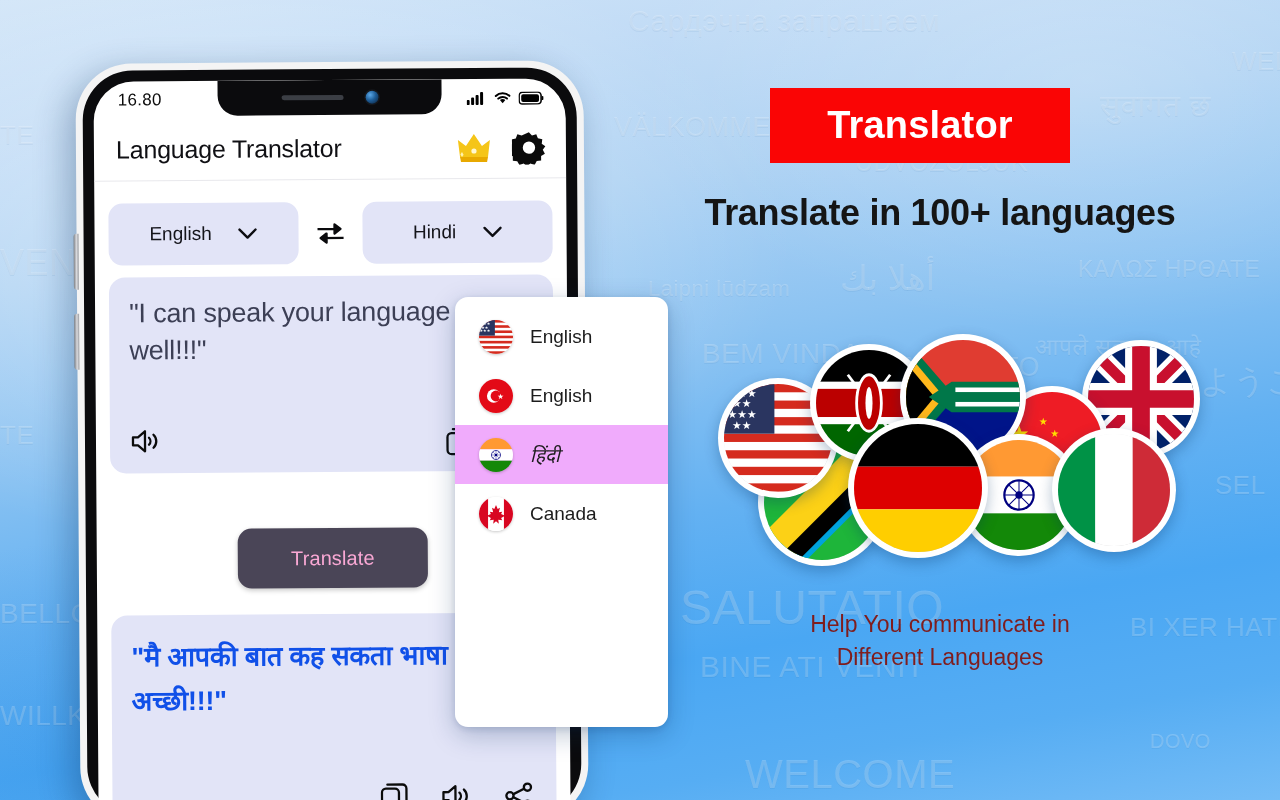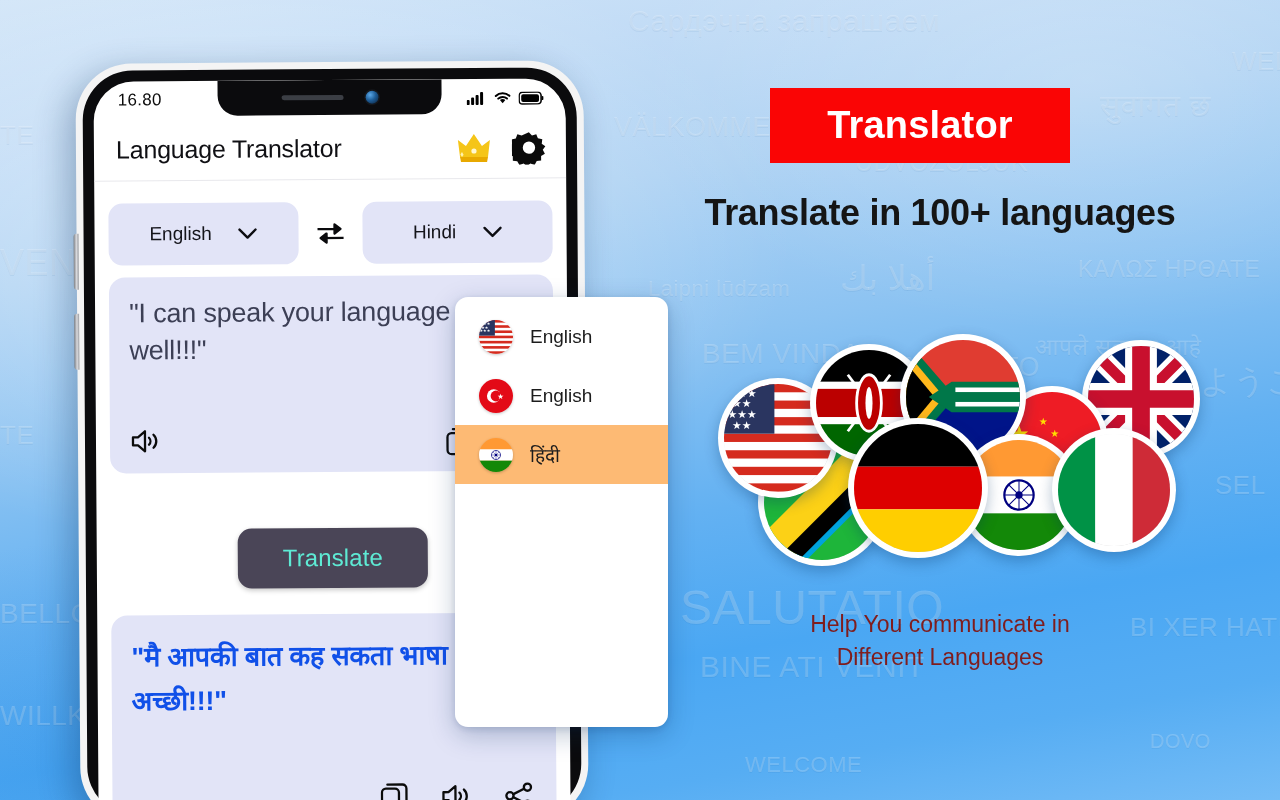--- a/index.html
+++ b/index.html
@@ -178,21 +178,21 @@
 
   
   #translate-btn {
     position: absolute; top: 448px; left: 50%; transform: translateX(-50%);
     width: 190px; height: 60px;
     background: #4a4557;
     border-radius: 14px;
     display: flex; align-items: center; justify-content: center;
     box-shadow: 0 2px 5px rgba(0,0,0,.22);
   }
-  #translate-btn span { color: #5eead4; font-size: 24px; font-weight: 500; letter-spacing: .1px; }
+  #translate-btn span { color: #f9a8d4; font-size: 20px; font-weight: 500; letter-spacing: .1px; }
 
   
   #result-card {
     position: absolute; top: 534px; left: 14px; right: 14px; height: 208px;
     background: #e2e4f7; border-radius: 16px;
     padding: 20px 20px 0 20px;
   }
   #result-text {
     font-size: 27px; line-height: 44px; color: #1050e8; font-weight: bold; letter-spacing: -.2px;
   }
@@ -209,21 +209,21 @@
     border-radius: 13px;
     box-shadow: 0 8px 26px rgba(12,45,95,.26), 0 2px 6px rgba(12,45,95,.14);
     overflow: hidden;
     z-index: 40;
     padding-top: 10px;
   }
   .dd-item {
     height: 59px; display: flex; align-items: center; gap: 17px;
     padding-left: 24px;
   }
-  .dd-item.selected { background: #fdba74; }
+  .dd-item.selected { background: #f0abfc; font-style: italic; }
   .dd-item .dd-label { font-size: 19px; color: #1c1c1c; }
   .dd-flag {
     width: 34px; height: 34px; border-radius: 50%;
     overflow: hidden; flex: none;
     box-shadow: 0 1px 3px rgba(0,0,0,.22);
   }
   .dd-flag svg { display:block; width:100%; height:100%; }
 </style>
 </head>
 <body>
@@ -245,21 +245,21 @@
     <div class="wm" style="left: 868px; top: 352px; font-size: 27px;">BENVENUTO</div>
     <div class="wm" style="left: 1200px; top: 360px; font-size: 32px;">ようこそ</div>
     <div class="wm" style="left: 0px; top: 420px; font-size: 26px;">TE</div>
     <div class="wm" style="left: 612px; top: 428px; font-size: 30px;">BI</div>
     <div class="wm" style="left: 1215px; top: 470px; font-size: 26px;">SEL</div>
     <div class="wm" style="left: 680px; top: 580px; font-size: 48px;">SALUTATIO</div>
     <div class="wm" style="left: 0px; top: 598px; font-size: 28px;">BELLCOME</div>
     <div class="wm" style="left: 1130px; top: 612px; font-size: 26px;">BI XER HATI</div>
     <div class="wm" style="left: 700px; top: 650px; font-size: 30px;">BINE ATI VENIT</div>
     <div class="wm" style="left: 0px; top: 700px; font-size: 28px;">WILLKOMMEN</div>
-    <div class="wm" style="left: 745px; top: 752px; font-size: 22px;">WELCOME</div>
+    <div class="wm" style="left: 745px; top: 752px; font-size: 40px;">WELCOME</div>
     <div class="wm" style="left: 1150px; top: 730px; font-size: 20px;">DOVO</div>
   </div>
 
 <div id="right-panel">
 
   <div id="title-badge">
     <span>Translator</span>
   </div>
 
   <div id="tagline">Translate in 100+ languages</div>
@@ -581,13 +581,24 @@
           <g stroke="#000080" stroke-width="0.7">
             <line x1="30" y1="22" x2="30" y2="38"></line>
             <line x1="22" y1="30" x2="38" y2="30"></line>
             <line x1="24.3" y1="24.3" x2="35.7" y2="35.7"></line>
             <line x1="35.7" y1="24.3" x2="24.3" y2="35.7"></line>
           </g>
         </svg>
       </div>
       <span class="dd-label">हिंदी</span>
     </div>
+    <div class="dd-item">
+      <div class="dd-flag">
+        <svg viewBox="0 0 60 60" preserveAspectRatio="xMidYMid slice">
+          <rect width="60" height="60" fill="#fff"></rect>
+          <rect width="16" height="60" fill="#d80621"></rect>
+          <rect x="44" width="16" height="60" fill="#d80621"></rect>
+          <path d="M30 14 l3 7 4-2 -2 8 6-1 -2 4 7 3 -7 4 2 4 -7-1 1 7 -5-4 -5 4 1-7 -7 1 2-4 -7-4 7-3 -2-4 6 1 -2-8 4 2 Z" fill="#d80621"></path>
+        </svg>
+      </div>
+      <span class="dd-label">Canada</span>
+    </div>
   </div>
 
 </body></html>

